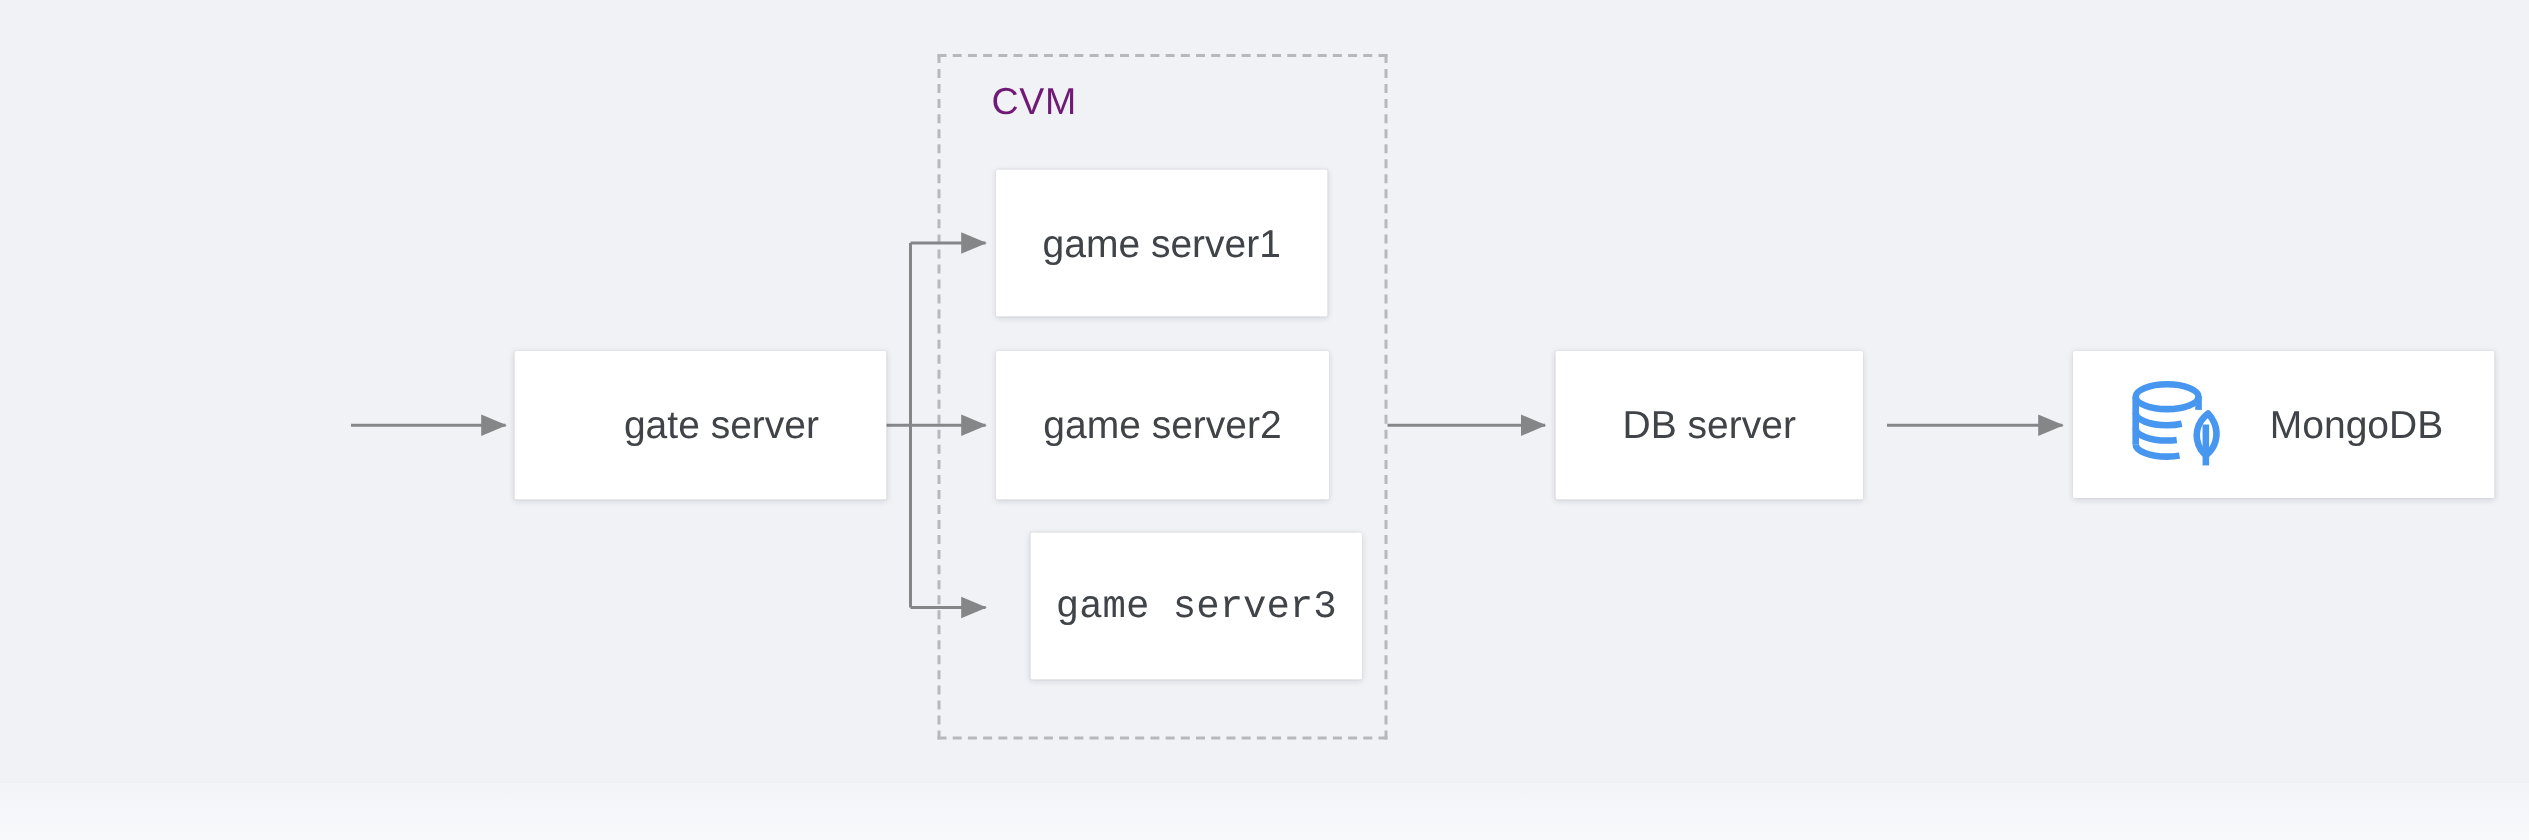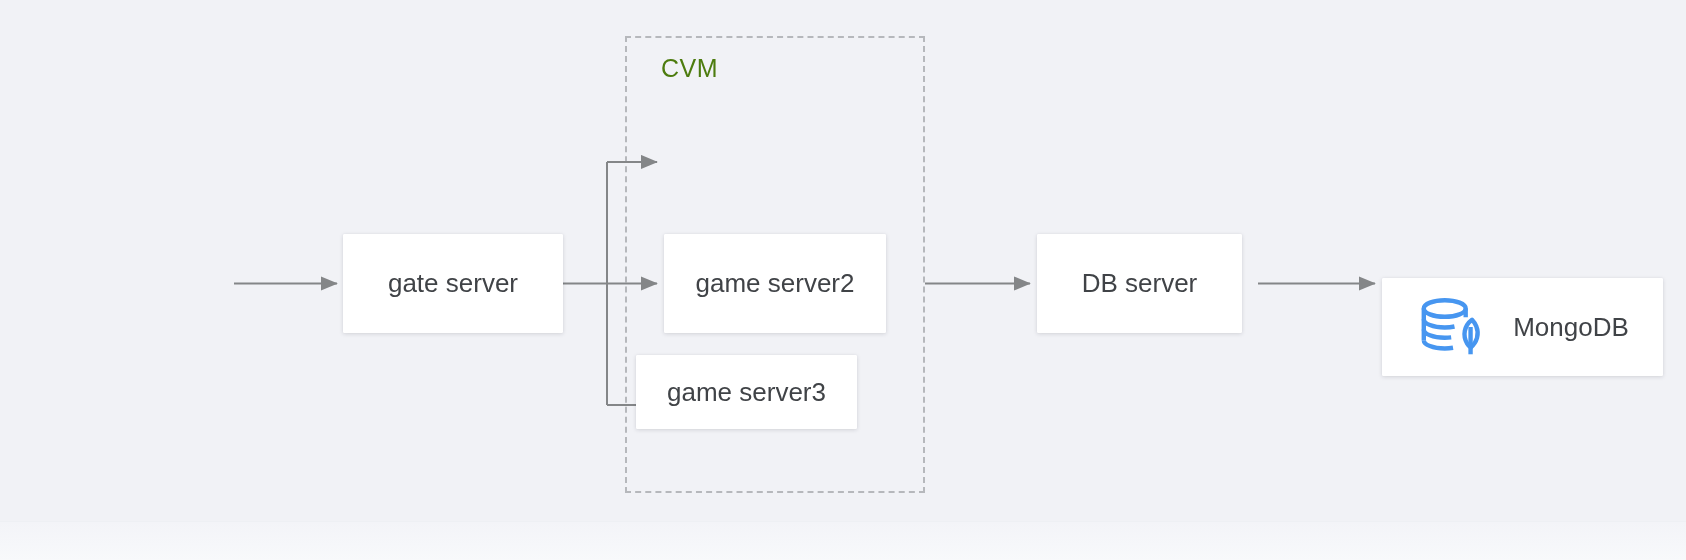--- a/index.html
+++ b/index.html
@@ -20,40 +20,40 @@
   }
   .group-box{
     position:absolute;
     left:625px;top:36px;width:300px;height:457px;
     border:2px dashed #b6b8bc;
     box-sizing:border-box;
     z-index:1;
   }
   .group-label{
     position:absolute;left:34px;top:16px;
-    font-size:25px;color:#4d7c0f;letter-spacing:.5px;
+    font-size:25px;color:#701a75;letter-spacing:.5px;
   }
   .node{
     position:absolute;
     background:#ffffff;
     border-radius:1px;
     box-shadow:0 1px 4px rgba(25,31,41,.14), 0 0 1px rgba(25,31,41,.10);
     display:flex;align-items:center;justify-content:center;
     font-size:26px;color:#404347;
     z-index:3;
     white-space:nowrap;
   }
   .node .icon{display:flex;align-items:center;justify-content:center;}
   .node-client{left:13px;top:234px;width:221px;height:99px;gap:17px;}
-  .node-gate{left:343px;top:234px;width:220px;height:99px;}
+  .node-gate{left:343px;top:234px;width:220px;height:99px;padding-left:28px;}
   .node-game1{left:664px;top:113px;width:221px;height:98px;}
   .node-game2{left:664px;top:234px;width:222px;height:99px;text-align:right;}
-  .node-game3{left:636px;top:355px;width:221px;height:74px;}
+  .node-game3{left:687px;top:355px;width:221px;height:98px;font-family:Liberation Mono, monospace;}
   .node-db{left:1037px;top:234px;width:205px;height:99px;}
-  .node-mongo{left:1382px;top:234px;width:281px;height:98px;gap:21px;margin-top:44px;}
+  .node-mongo{left:1382px;top:234px;width:281px;height:98px;gap:21px;}
 </style>
 </head>
 <body>
 
 <div class="stage">
 
   <svg class="connectors" width="1686" height="560" viewBox="0 0 1686 560">
     <defs>
       <marker id="arrow" viewBox="0 0 10 8" markerWidth="9" markerHeight="7.5" refX="9" refY="4" orient="auto" markerUnits="strokeWidth">
         <path d="M0,0 L9.5,4 L0,8 Z" fill="#848688"></path>
@@ -72,20 +72,23 @@
 
   <div class="group-box">
     <div class="group-label">CVM</div>
   </div>
 
 
   <div class="node node-gate">
     <span>gate server</span>
   </div>
 
+  <div class="node node-game1">
+    <span>game server1</span>
+  </div>
   <div class="node node-game2">
     <span>game server2</span>
   </div>
   <div class="node node-game3">
     <span>game server3</span>
   </div>
 
   <div class="node node-db">
     <span>DB server</span>
   </div>

